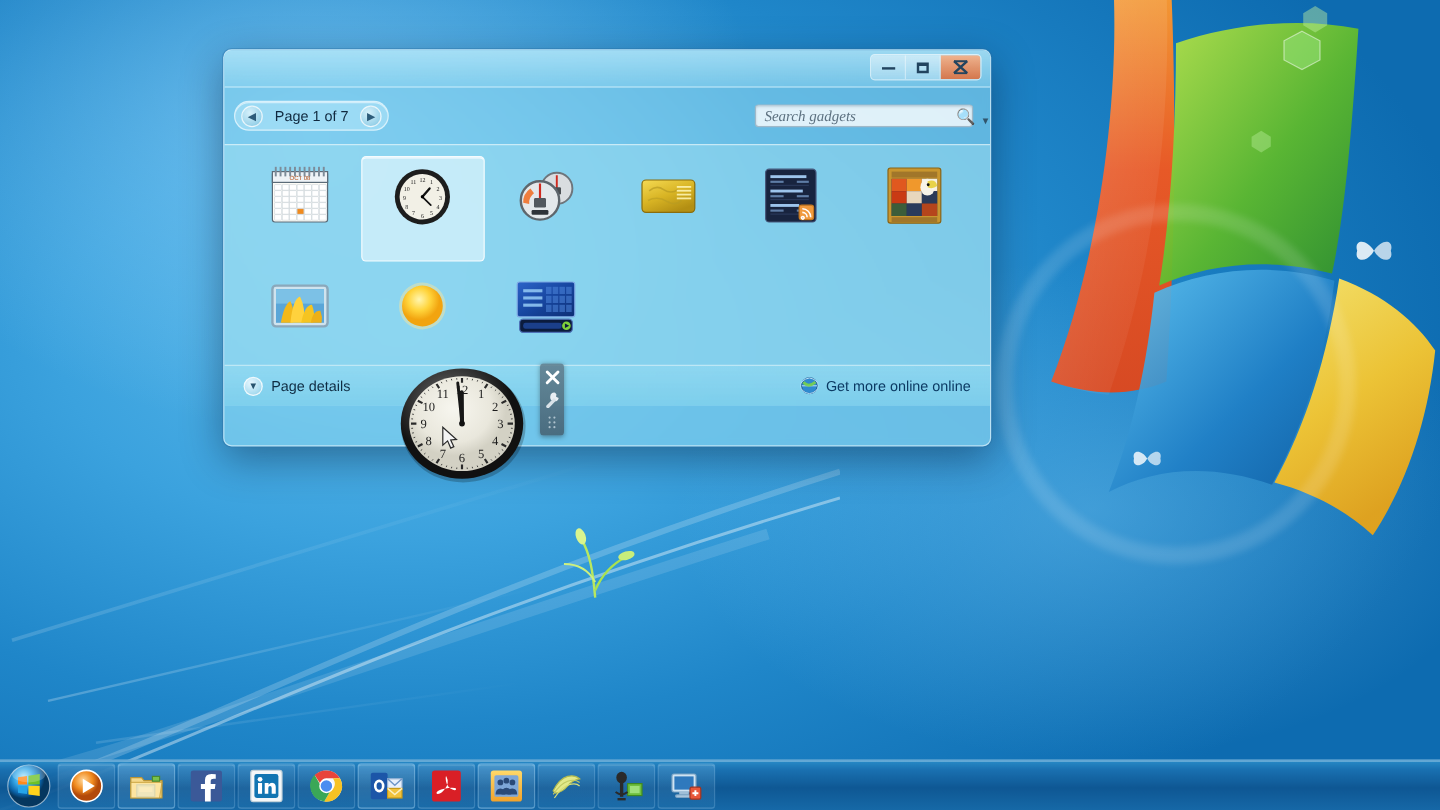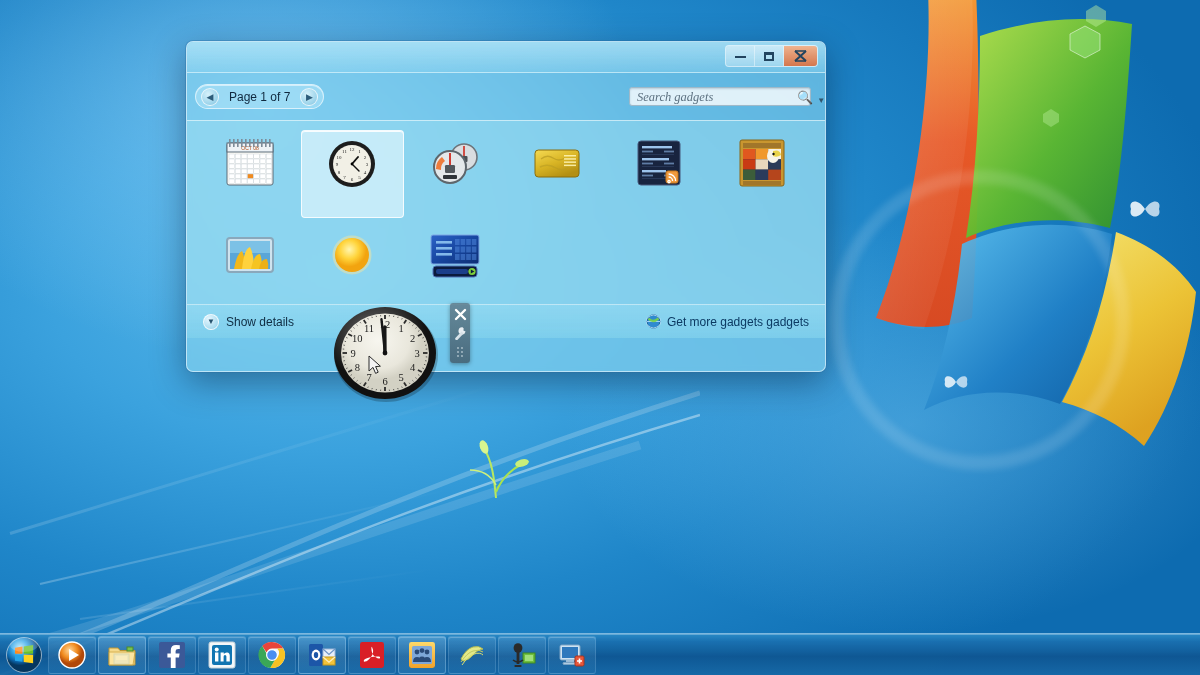--- a/index.html
+++ b/index.html
@@ -561,29 +561,29 @@
         <circle cx="46" cy="42.5" r="3.6" fill="#7fd13b"></circle>
         <path d="M44.8,40.6 L48.4,42.5 L44.8,44.4 Z" fill="#0b1b3d"></path>
       </svg></div>
      <div class="g-label"></div>
           </div>
         </div>
 
       <div class="gallery-footer">
         <div class="show-details">
           <span class="chev-circle">▼</span>
-          <span class="foot-text">Show details</span>
+          <span class="foot-text">Page details</span>
         </div>
         <div class="more-link">
           <svg width="15" height="15" viewBox="0 0 15 15">
             <circle cx="7.5" cy="7.5" r="6.6" fill="#2f8ad0" stroke="#1b5c92"></circle>
             <path d="M1,7.5 h13 M7.5,1 a9,6.6 0 0 1 0,13 a9,6.6 0 0 1 0,-13" stroke="#bfe6ff" stroke-width=".8" fill="none"></path>
             <path d="M2.5,4.5 q4,5 10,0" stroke="#7ad14a" stroke-width="2.4" fill="none" opacity=".9"></path>
           </svg>
-          <span class="foot-text">Get more gadgets gadgets</span>
+          <span class="foot-text">Get more online online</span>
         </div>
       </div>
     </div>
   </div>
 
   <div id="clock-gadget">
     <svg id="clock-face" viewBox="0 0 120 100">
       <defs>
         <radialGradient id="bezel" cx="40%" cy="30%">
           <stop offset="0%" stop-color="#6e6e6e"></stop>

